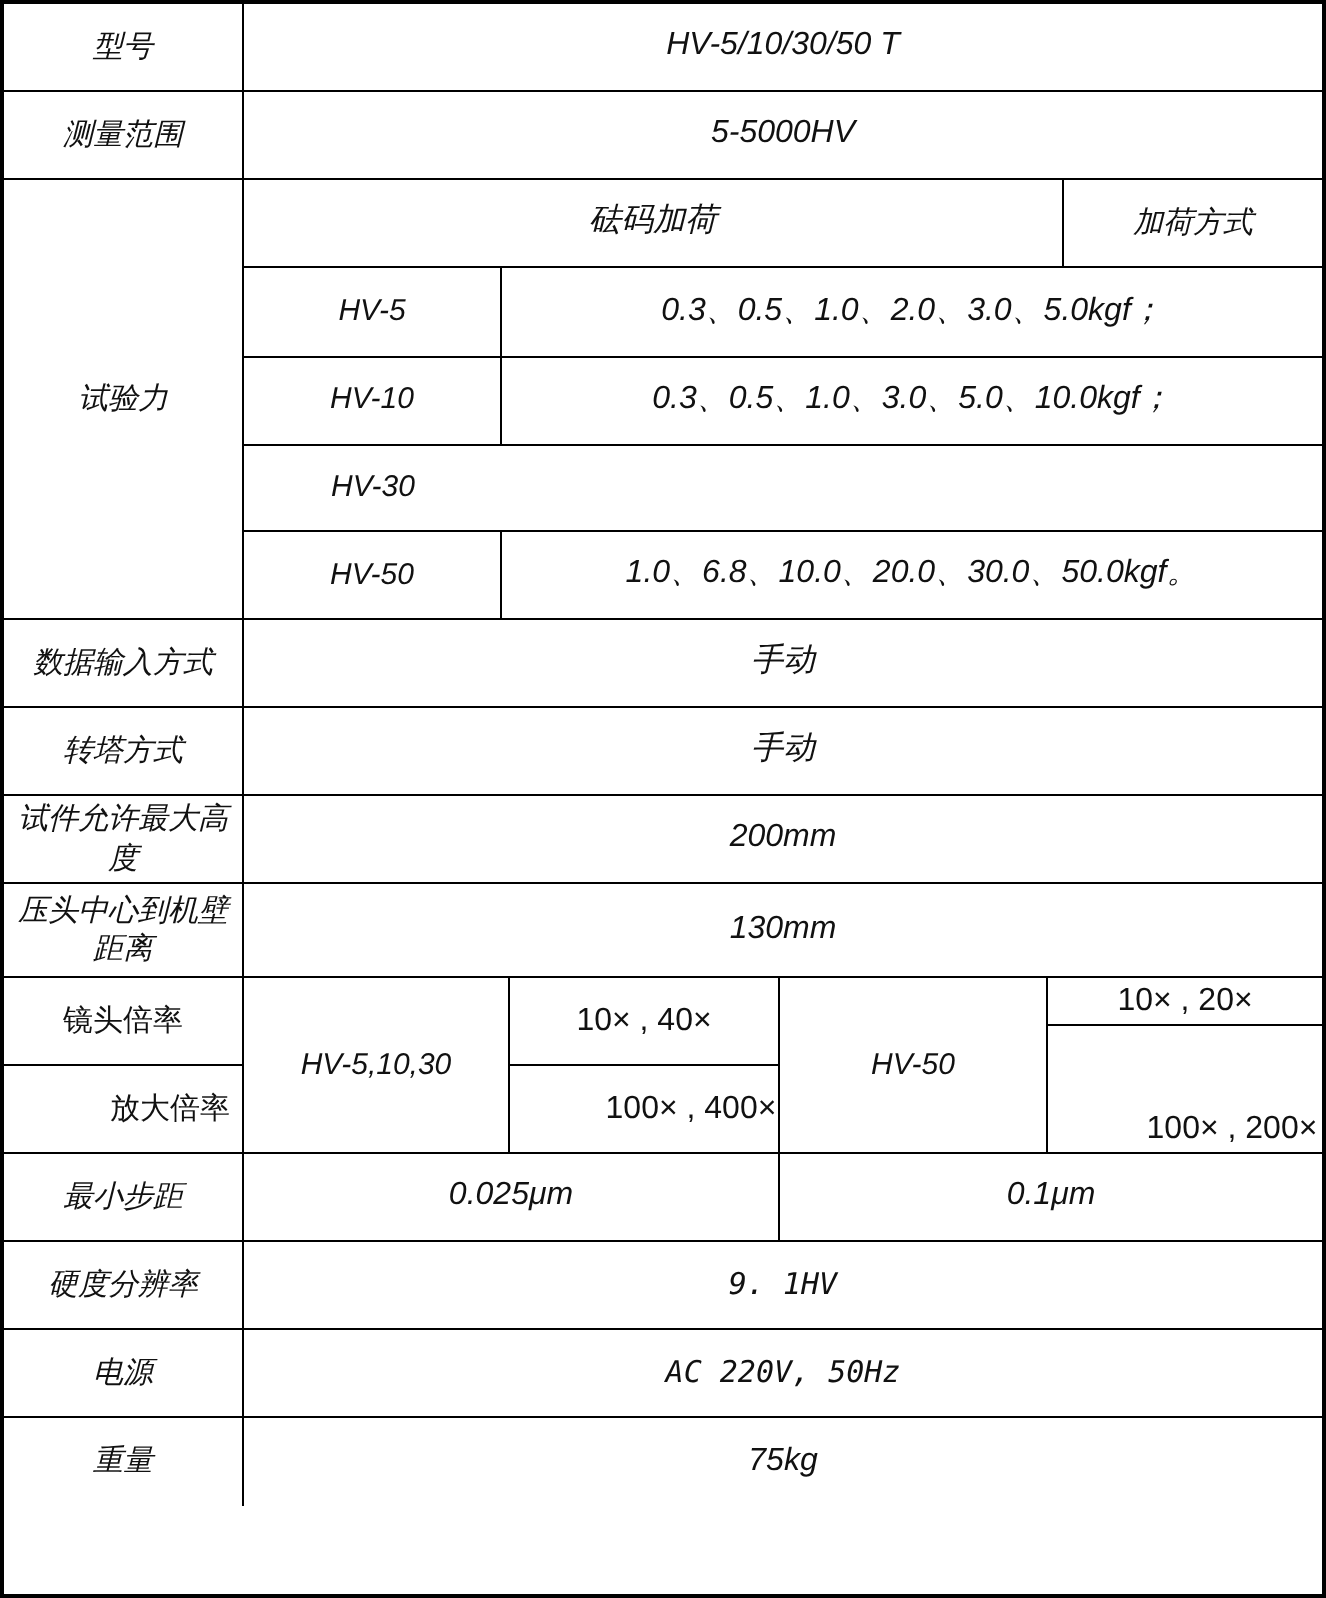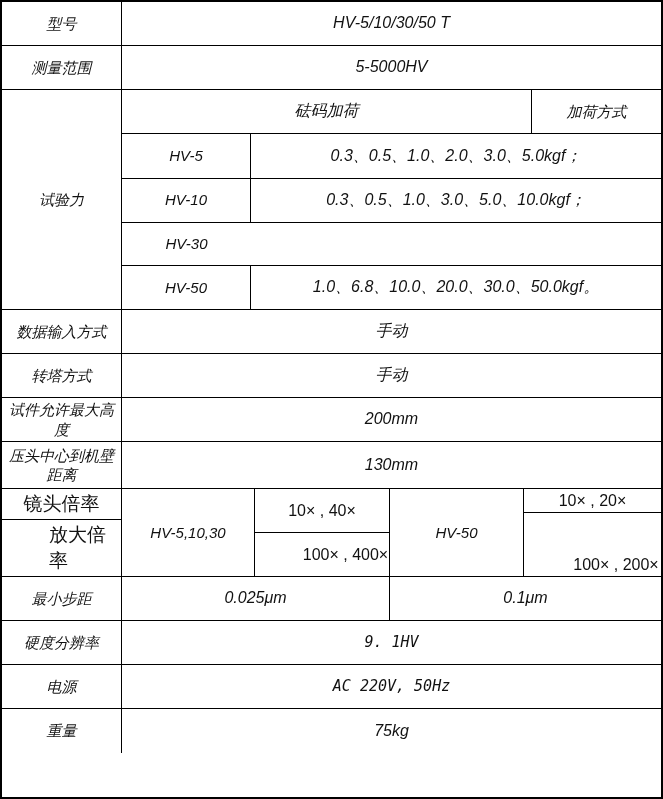--- a/index.html
+++ b/index.html
@@ -33,21 +33,21 @@
   .sub1{flex:0 0 129px;}
   .colgrp{display:flex;flex-direction:column;flex:1 1 auto;border-right:none;padding:0;}
   .colgrp .r{flex:1 1 auto;}
   .c133{flex:0 0 133px;}
   .c135{flex:0 0 135px;display:flex;flex-direction:column;padding:0;border-right:1px solid #000;}
   .c134{flex:0 0 134px;}
   .c137{flex:1 1 auto;display:flex;flex-direction:column;padding:0;border-right:none;gap:40px;}
   .stack .srow{flex:1 1 auto;display:flex;align-items:center;justify-content:center;border-bottom:1px solid #000;font-size:16px;}
   .stack .srow:last-child{border-bottom:none;margin-left:47px;}
   .labelcol{flex:0 0 120px;display:flex;flex-direction:column;padding:0;border-right:1px solid #000;}
-  .labelcol .srow{font-size:19px;}
+  .labelcol .srow{font-size:15px;}
   .c268{flex:0 0 268px;}
   .mono{font-family:"DejaVu Sans Mono","Liberation Mono",monospace;font-size:15px;}
 </style>
 </head>
 <body>
 
 <div class="spec-table">
 
   <div class="r h44">
     <div class="cell label">型号</div>

